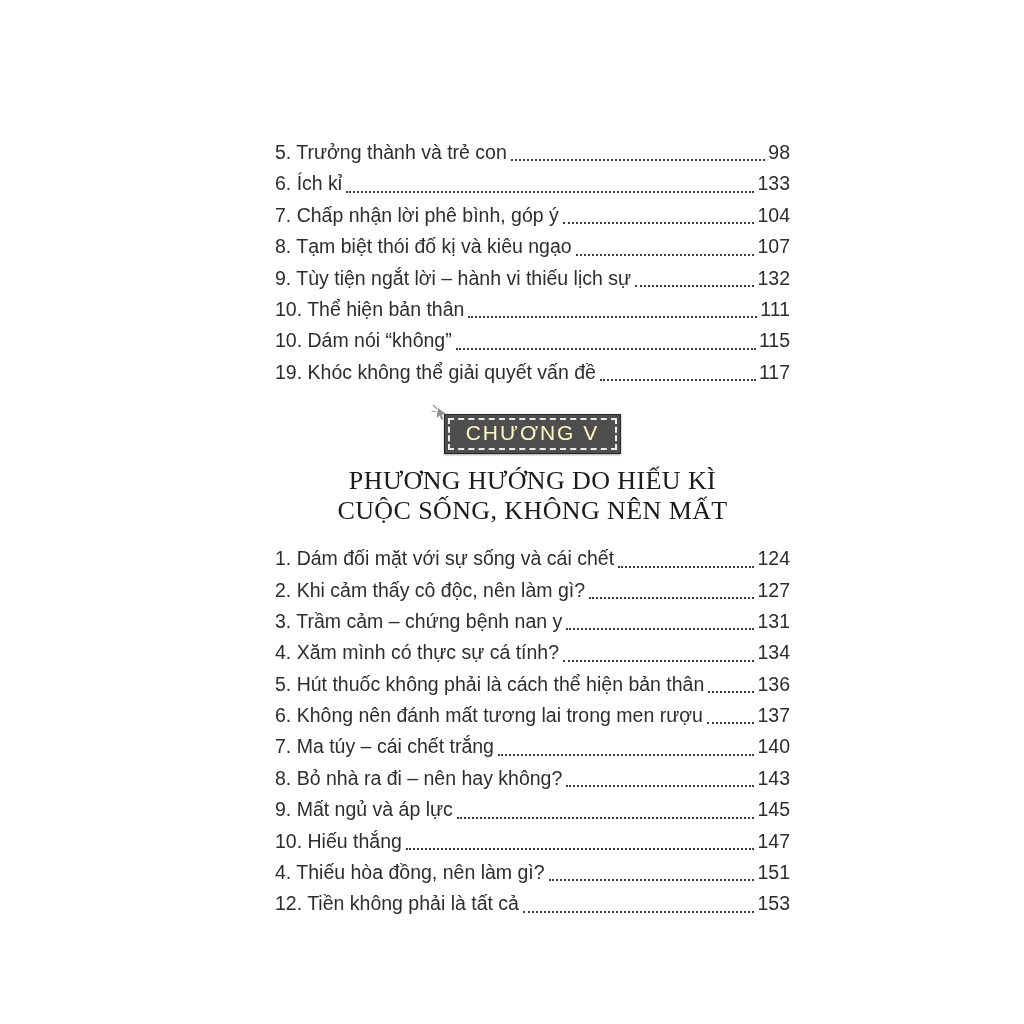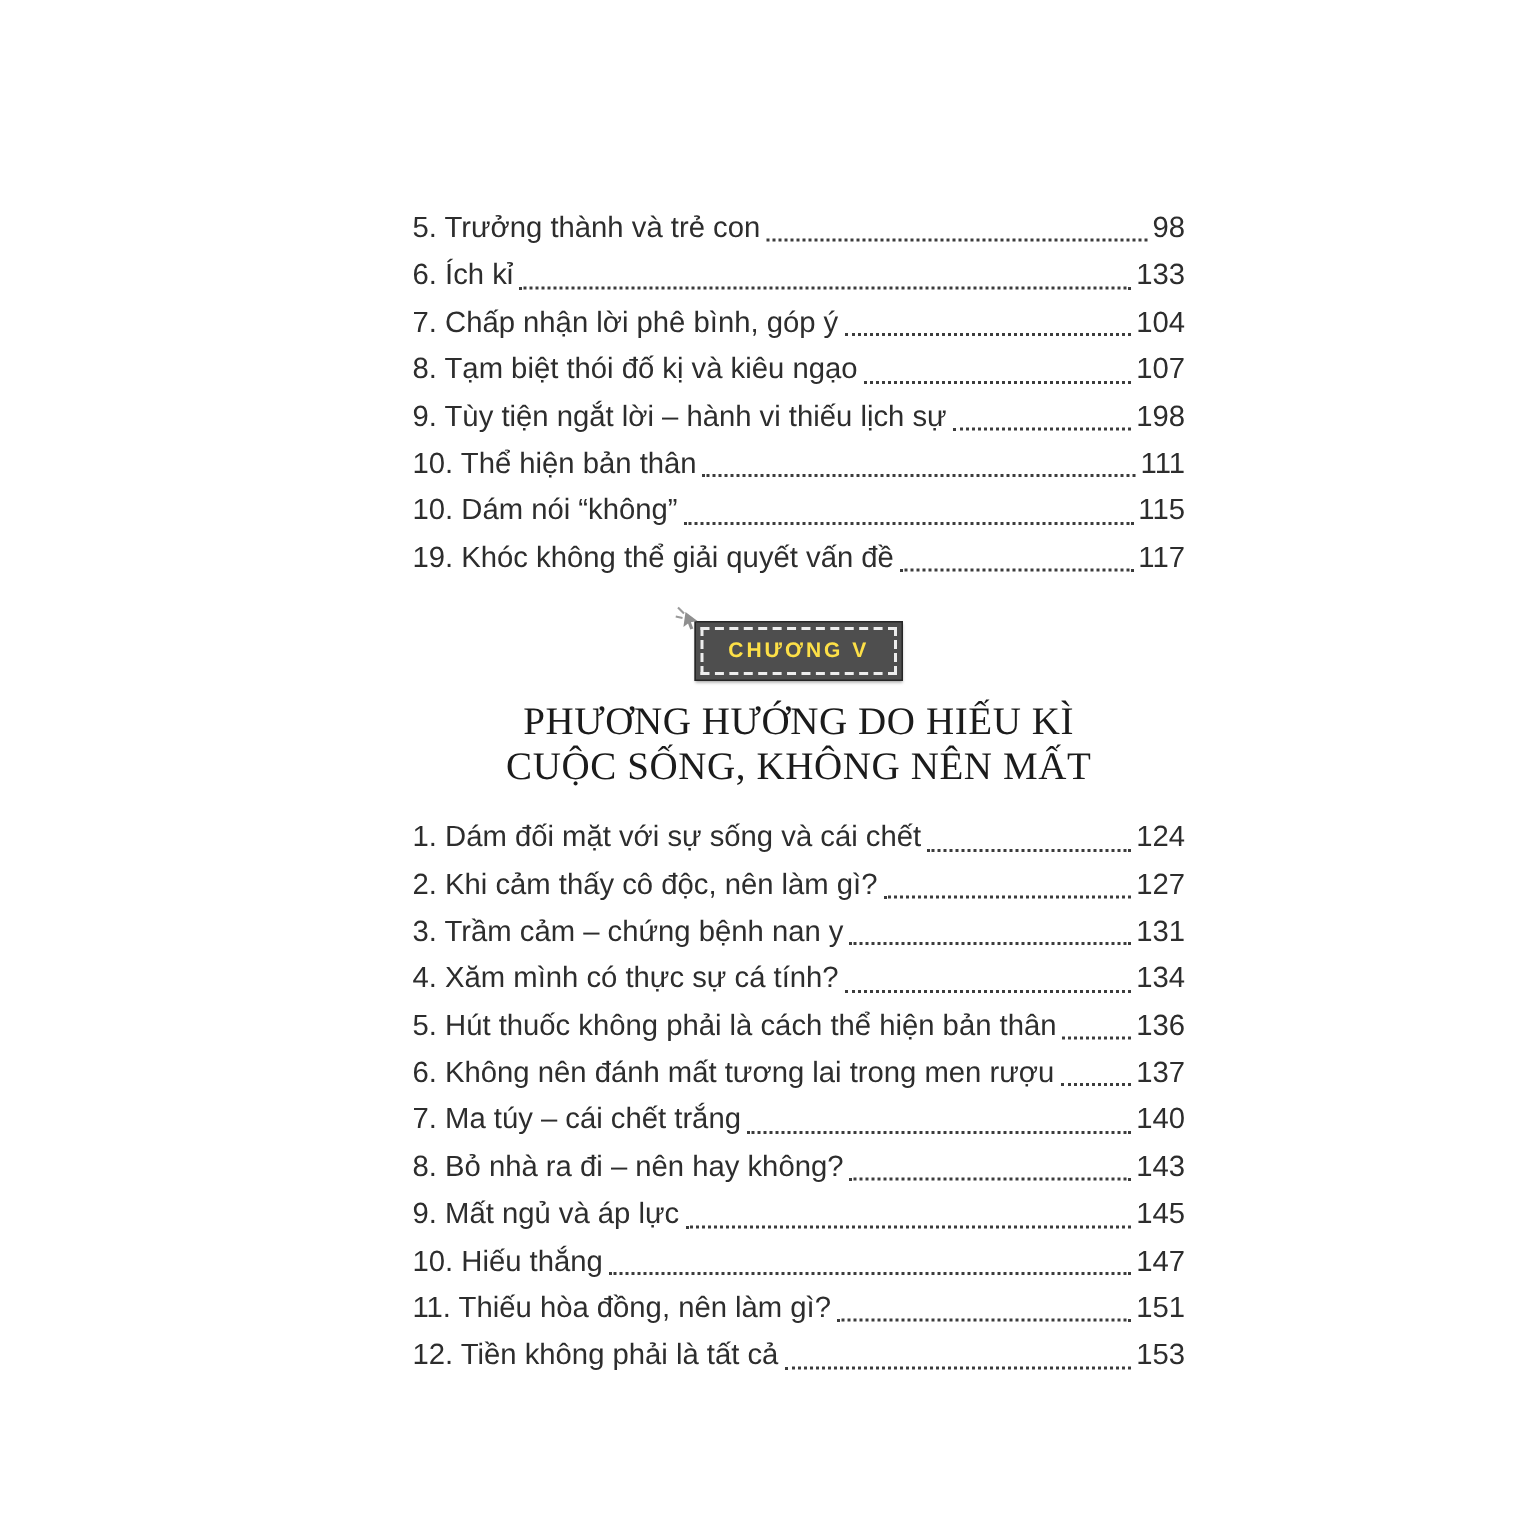--- a/index.html
+++ b/index.html
@@ -61,23 +61,23 @@
   .badge {
     position: relative;
     background: #4e4e4e;
     border: 1px solid #262626;
     padding: 3px;
     box-shadow: 0 1px 2px rgba(0,0,0,0.35);
   }
   .badge-inner {
     border: 2px dashed #ededed;
     padding: 1px 16px 3px 16px;
-    font-size: 14px;
-    font-weight: bold;
-    color: #fde047;
+    font-size: 21px;
+    font-weight: normal;
+    color: #fef9c3;
     letter-spacing: 2px;
     line-height: 24px;
   }
   .badge-sparkle {
     position: absolute;
     left: -14px;
     top: -11px;
     width: 20px;
     height: 18px;
   }
@@ -114,21 +114,21 @@
         <span class="toc-page">104</span>
       </div>
       <div class="toc-row">
         <span class="toc-label">8. Tạm biệt thói đố kị và kiêu ngạo</span>
         <span class="toc-dots"></span>
         <span class="toc-page">107</span>
       </div>
       <div class="toc-row">
         <span class="toc-label">9. Tùy tiện ngắt lời – hành vi thiếu lịch sự</span>
         <span class="toc-dots"></span>
-        <span class="toc-page">198</span>
+        <span class="toc-page">132</span>
       </div>
       <div class="toc-row">
         <span class="toc-label">10. Thể hiện bản thân</span>
         <span class="toc-dots"></span>
         <span class="toc-page">111</span>
       </div>
       <div class="toc-row">
         <span class="toc-label">10. Dám nói “không”</span>
         <span class="toc-dots"></span>
         <span class="toc-page">115</span>
@@ -202,21 +202,21 @@
         <span class="toc-label">9. Mất ngủ và áp lực</span>
         <span class="toc-dots"></span>
         <span class="toc-page">145</span>
       </div>
       <div class="toc-row">
         <span class="toc-label">10. Hiếu thắng</span>
         <span class="toc-dots"></span>
         <span class="toc-page">147</span>
       </div>
       <div class="toc-row">
-        <span class="toc-label">11. Thiếu hòa đồng, nên làm gì?</span>
+        <span class="toc-label">4. Thiếu hòa đồng, nên làm gì?</span>
         <span class="toc-dots"></span>
         <span class="toc-page">151</span>
       </div>
       <div class="toc-row">
         <span class="toc-label">12. Tiền không phải là tất cả</span>
         <span class="toc-dots"></span>
         <span class="toc-page">153</span>
       </div>
     </div>
 

